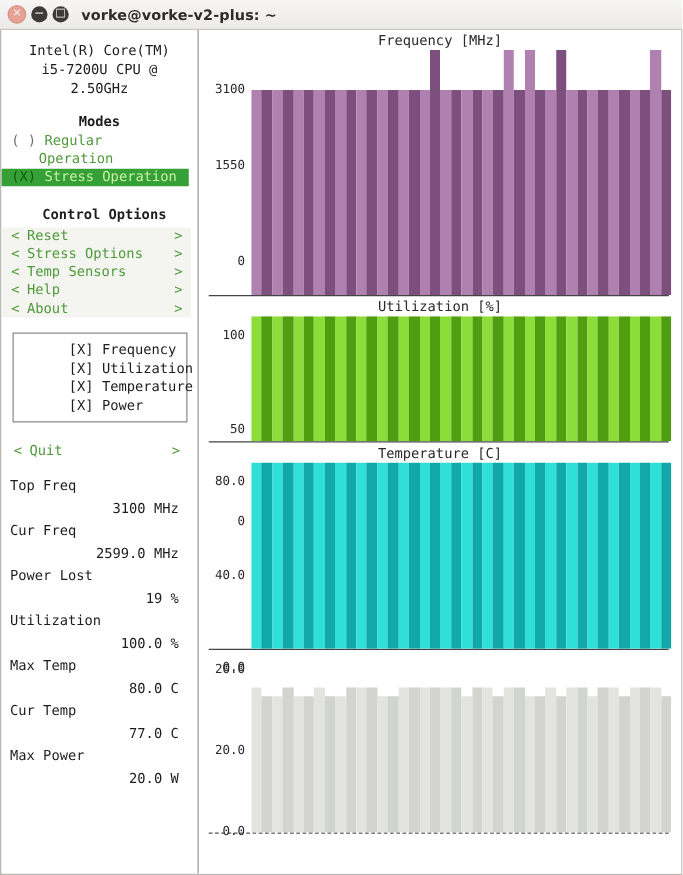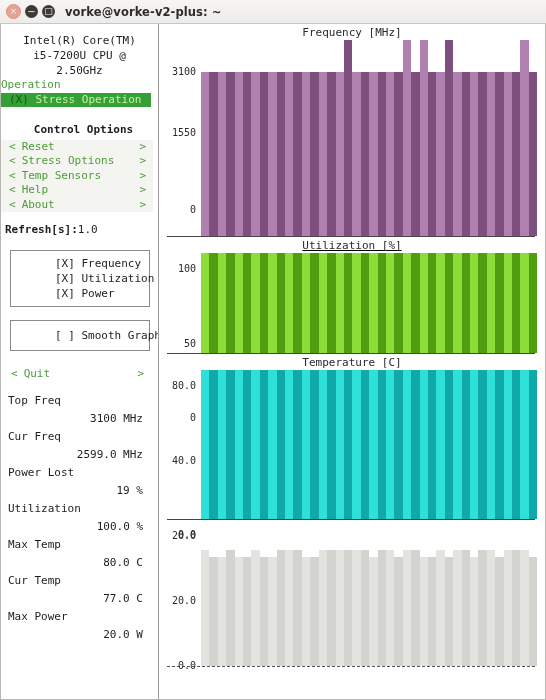--- a/index.html
+++ b/index.html
@@ -102,20 +102,21 @@
   }
   .mode-row {
     padding-left: 8px;
     white-space: pre;
     color: #4e9a3a;
     font-size: 11px;
     line-height: 14.5px;
   }
   .mode-row .paren { color: #6e6e6e; }
   .mode-cont {
+    padding-left: 30px;
     color: #4e9a3a;
     line-height: 14.5px;
   }
   .mode-row.selected {
     background: #35a035;
     color: #c9f0a8;
     display: block;
     width: 150px;
     box-sizing: border-box;
   }
@@ -262,21 +263,23 @@
   </div>
 
   <div class="body-area">
 
     <div class="sidebar">
 
       <div class="cpuinfo">Intel(R) Core(TM)
 i5-7200U CPU @
 2.50GHz</div>
 
-
+      <div class="modes-title">Modes</div>
+
+      <div class="mode-row"><span class="paren">( )</span> <span>Regular</span></div>
       <div class="mode-cont">Operation</div>
       <div class="mode-row selected"><span class="paren">(X)</span> <span>Stress Operation</span></div>
 
       <div class="ctrl-title">Control Options</div>
 
       <div class="menu">
         <div class="menu-item">
           <span class="arrow">&lt;</span>
           <span class="mlabel">Reset</span>
           <span class="arrow">&gt;</span>
@@ -296,31 +299,28 @@
           <span class="mlabel">Help</span>
           <span class="arrow">&gt;</span>
         </div>
         <div class="menu-item">
           <span class="arrow">&lt;</span>
           <span class="mlabel">About</span>
           <span class="arrow">&gt;</span>
         </div>
       </div>
 
-      <div class="refresh-line"><b>Refresh[s]:</b><span>1.0</span></div>
 
       <div class="boxed">
         <div class="chk"><span>[X]</span> <span>Frequency</span></div>
         <div class="chk"><span>[X]</span> <span>Utilization</span></div>
+        <div class="chk"><span>[X]</span> <span>Temperature</span></div>
         <div class="chk"><span>[X]</span> <span>Power</span></div>
       </div>
 
-      <div class="boxed single">
-        <div class="chk"><span>[ ]</span> <span>Smooth Graph</span></div>
-      </div>
 
       <div class="quit-box">
         <span class="arrow">&lt;</span>
         <span class="mlabel">Quit</span>
         <span class="arrow">&gt;</span>
       </div>
 
       <div class="stats">
         <div class="stat-label">Top Freq</div>
         <div class="stat-value">3100 MHz</div>
@@ -390,21 +390,21 @@
               <div class="bar" style="height: 83.871%; background: rgb(125, 79, 125);"></div>
               <div class="bar" style="height: 83.871%; background: rgb(176, 129, 176);"></div>
               <div class="bar" style="height: 83.871%; background: rgb(125, 79, 125);"></div>
               <div class="bar" style="height: 100%; background: rgb(176, 129, 176);"></div>
               <div class="bar" style="height: 83.871%; background: rgb(125, 79, 125);"></div>
             </div>
         </div>
       </div>
       <div class="divider"></div>
 
-      <div class="chart-block" style="height:116px;text-decoration:underline;">
+      <div class="chart-block" style="height:116px;">
         <div class="chart-title">Utilization [%]</div>
         <div class="plot-row">
           <div class="yaxis">
               <div class="ytick" style="top: 16px;">100</div>
               <div class="ytick" style="top: 90.5px;">50</div>
               <div class="ytick" style="top: 165px;">0</div>
             </div>
           <div class="plot">
               <div class="bar" style="height: 100%; background: rgb(141, 221, 58);"></div>
               <div class="bar" style="height: 100%; background: rgb(79, 158, 16);"></div>

